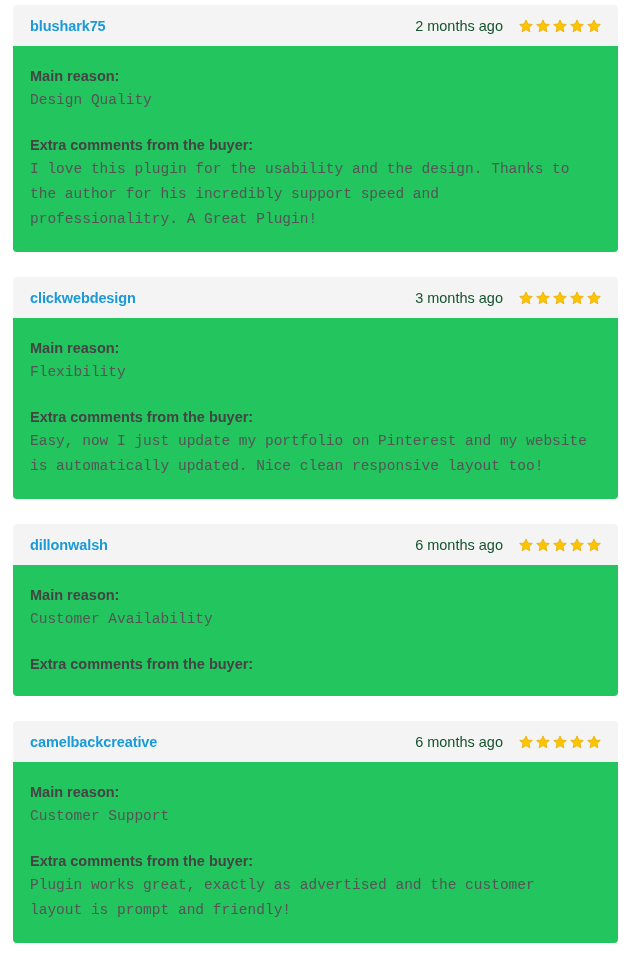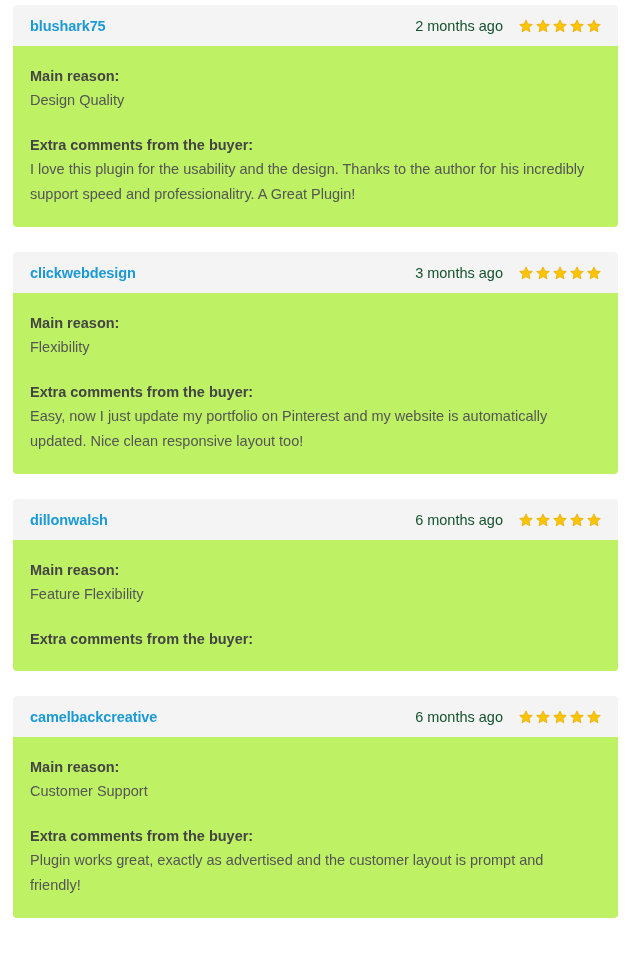--- a/index.html
+++ b/index.html
@@ -59,39 +59,40 @@
     flex: 0 0 auto;
   }
 
   .star {
     width: 14px;
     height: 14px;
     display: block;
   }
 
   .review-body {
-    background: #bef264;
+    background: #22c55e;
     padding: 18px 30px 20px 17px;
   }
 
   .field-block { margin-bottom: 20px; }
   .field-block:last-child { margin-bottom: 0; }
 
   .field-label {
     font-size: 14.5px;
     font-weight: bold;
     color: #444444;
     line-height: 24px;
   }
 
   .field-value {
     font-size: 14.5px;
     color: #555555;
     line-height: 25px;
     max-width: 578px;
+    font-family: Liberation Mono, monospace;
   }
 </style>
 </head>
 <body>
 
 <div id="reviews-list">
   <div class="review-card">
     <div class="review-header">
       <a class="review-author" href="#">blushark75</a>
       <span class="header-spacer"></span>
@@ -180,21 +181,21 @@
             <path d="M12 1.6 L15.2 8.6 L22.8 9.4 L17.1 14.5 L18.7 22 L12 18.2 L5.3 22 L6.9 14.5 L1.2 9.4 L8.8 8.6 Z" fill="#fdc500" stroke="#e8a900" stroke-width="1.3" stroke-linejoin="round"></path>
           </svg>
           <svg class="star" viewBox="0 0 24 24">
             <path d="M12 1.6 L15.2 8.6 L22.8 9.4 L17.1 14.5 L18.7 22 L12 18.2 L5.3 22 L6.9 14.5 L1.2 9.4 L8.8 8.6 Z" fill="#fdc500" stroke="#e8a900" stroke-width="1.3" stroke-linejoin="round"></path>
           </svg>
         </span>
     </div>
     <div class="review-body">
       <div class="field-block">
         <div class="field-label">Main reason:</div>
-        <div class="field-value">Feature Flexibility</div>
+        <div class="field-value">Customer Availability</div>
       </div>
       <div class="field-block">
         <div class="field-label">Extra comments from the buyer:</div>
       </div>
     </div>
   </div>
 
   <div class="review-card">
     <div class="review-header">
       <a class="review-author" href="#">camelbackcreative</a>

